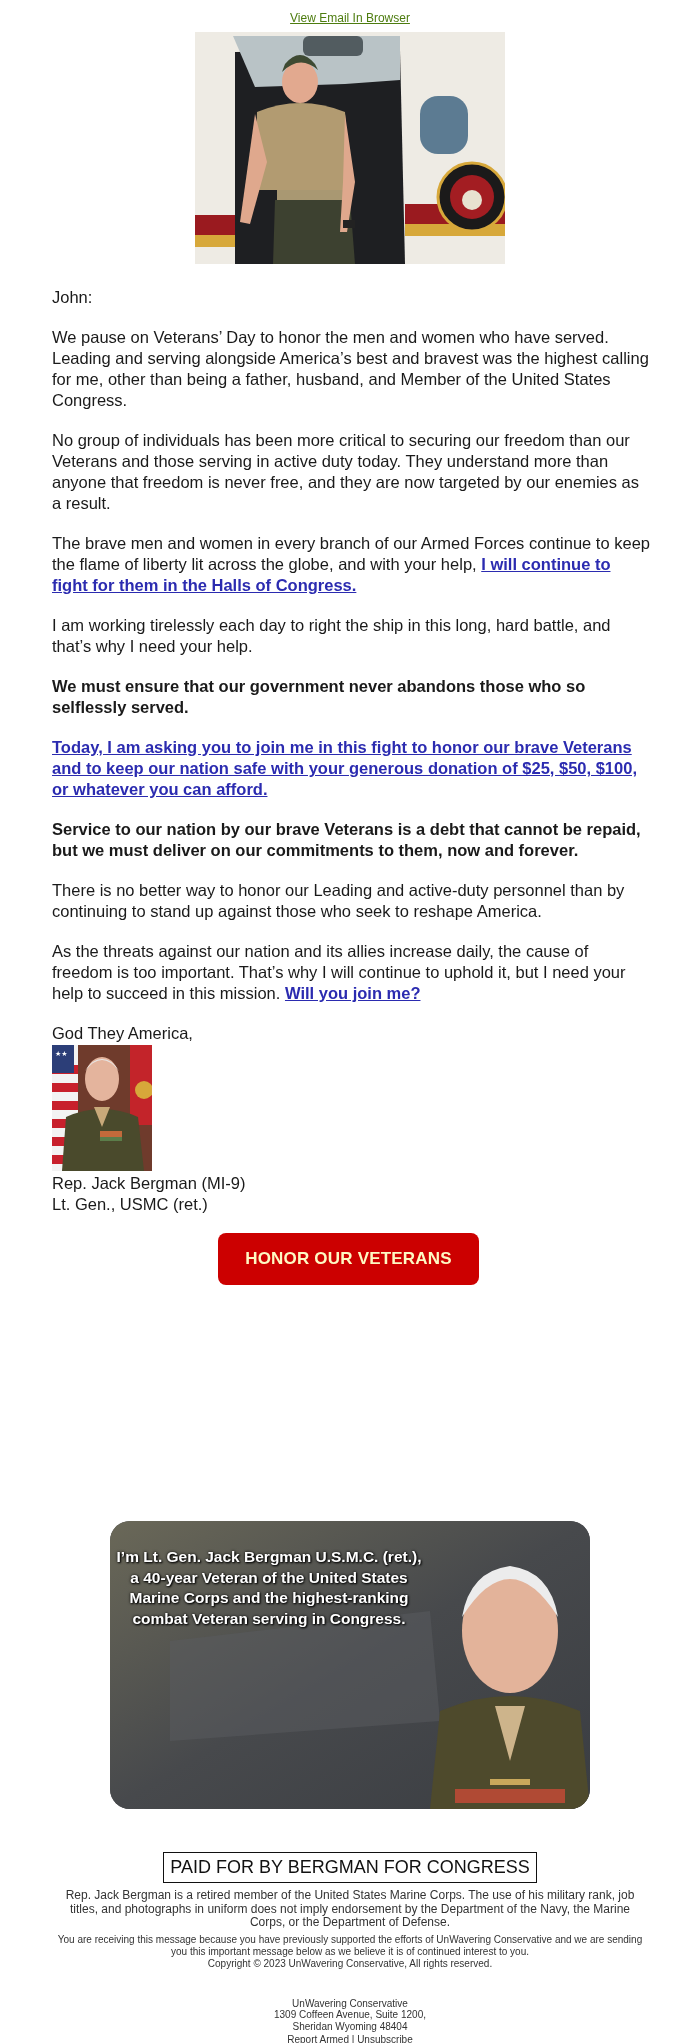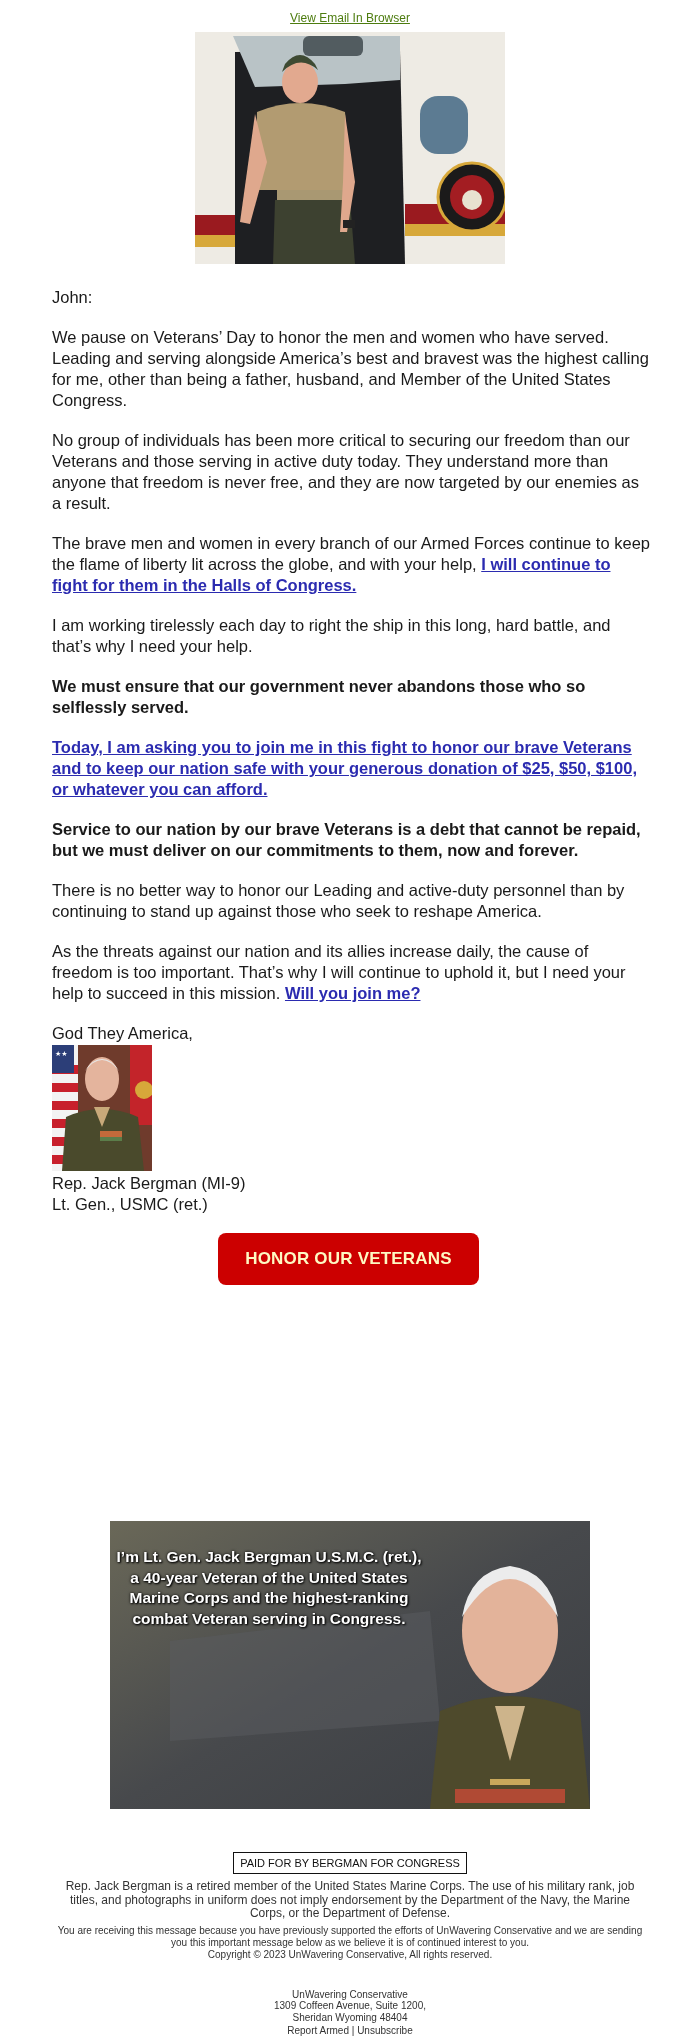--- a/index.html
+++ b/index.html
@@ -8,25 +8,25 @@
   .view-browser a { color:#4d7c0f; text-decoration:underline; }
   .hero { position:absolute; left:195px; top:32px; width:310px; height:232px; overflow:hidden; background:#e9e6df; }
   .content { position:absolute; left:52px; top:283px; width:598px; font-size:16.5px; line-height:21px; }
   .content p { margin:4px 0 19px 0; }
   .content .bold { font-weight:bold; }
   .content a { color:#2b2bb0; font-weight:bold; text-decoration:underline; }
   .signoff { margin:0; }
   .headshot { display:block; width:100px; height:126px; margin:1px 0 2px 0; overflow:hidden; }
   .sig-line { display:block; }
   .cta { position:absolute; left:218px; top:1221px; width:261px; height:52px; background:#cc0000; border-radius:8px; color:#fef9c3; font-weight:bold; font-size:17px; display:flex; align-items:center; justify-content:center; letter-spacing:0.2px; text-decoration:none;margin-top:12px; }
-  .banner { position:absolute; left:110px; top:1521px; width:480px; height:288px; overflow:hidden; background:#4a4c4f; }
+  .banner { position:absolute; left:110px; top:1521px; width:480px; height:288px; overflow:hidden; background:#4a4c4f;border-radius:20px; }
   .banner-text { position:absolute; left:6px; top:26px; width:306px; text-align:center; color:#ffffff; font-weight:bold; font-size:15.5px; line-height:20.5px; text-shadow:1px 1px 2px #000, 0 0 3px #000; }
   .banner-text p { margin:0 0 20px 0; }
   .footer { position:absolute; left:50px; top:1852px; width:600px; text-align:center; color:#222; }
-  .paid { display:inline-block; border:1.5px solid #111; padding:4px 6px; font-size:11px; color:#111; }
+  .paid { display:inline-block; border:1.5px solid #111; padding:4px 6px; font-size:18px; color:#111; }
   .disclaimer { font-size:12px; line-height:13.5px; margin:6px 8px 4px; color:#333; }
   .small { font-size:10px; line-height:12px; color:#333; margin:0; }
   .addr { margin-top:28px; font-size:10px; line-height:11.5px; color:#333; }
   .links { font-size:10px; margin-top:2px; color:#333; }
   .links a { color:#333; text-decoration:none; }
 </style>
 </head>
 <body>
 
 <div class="view-browser">

